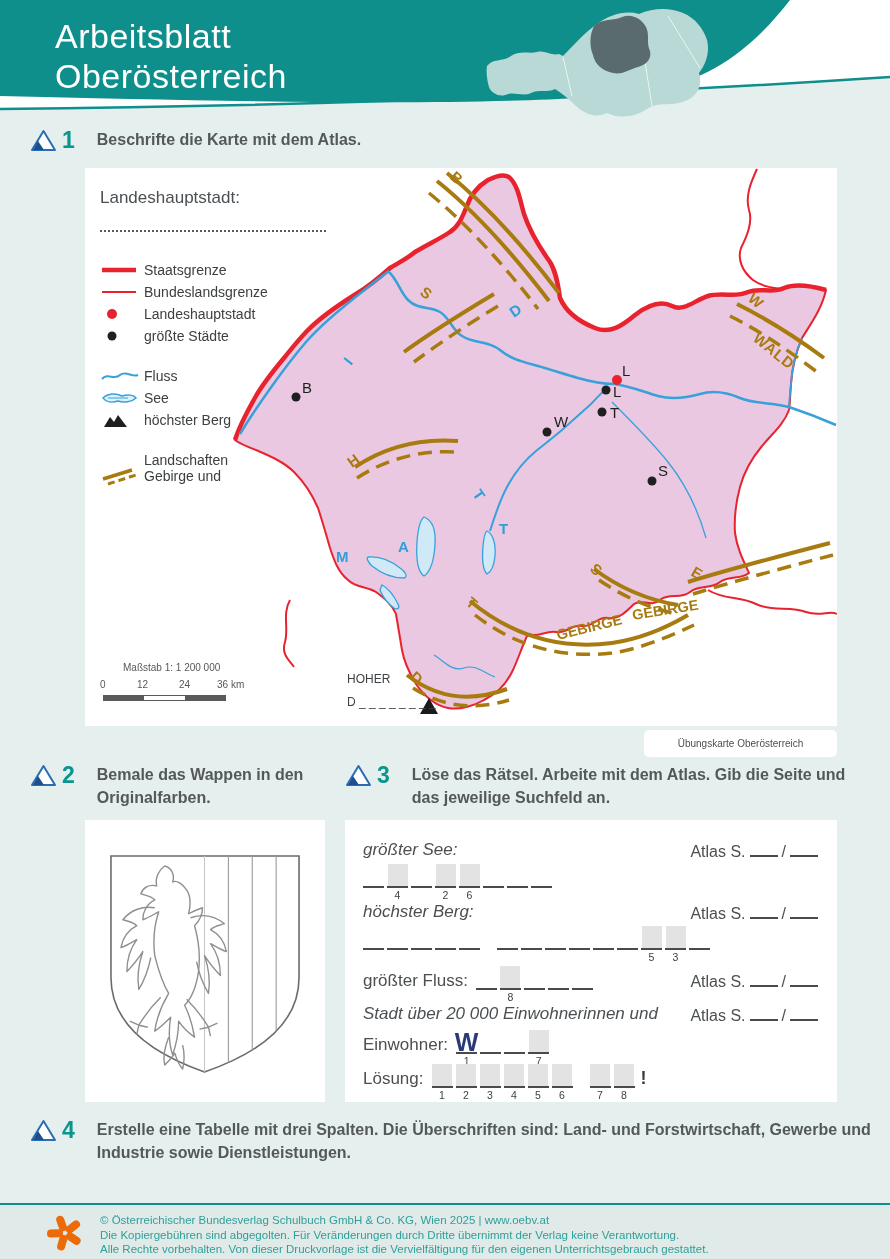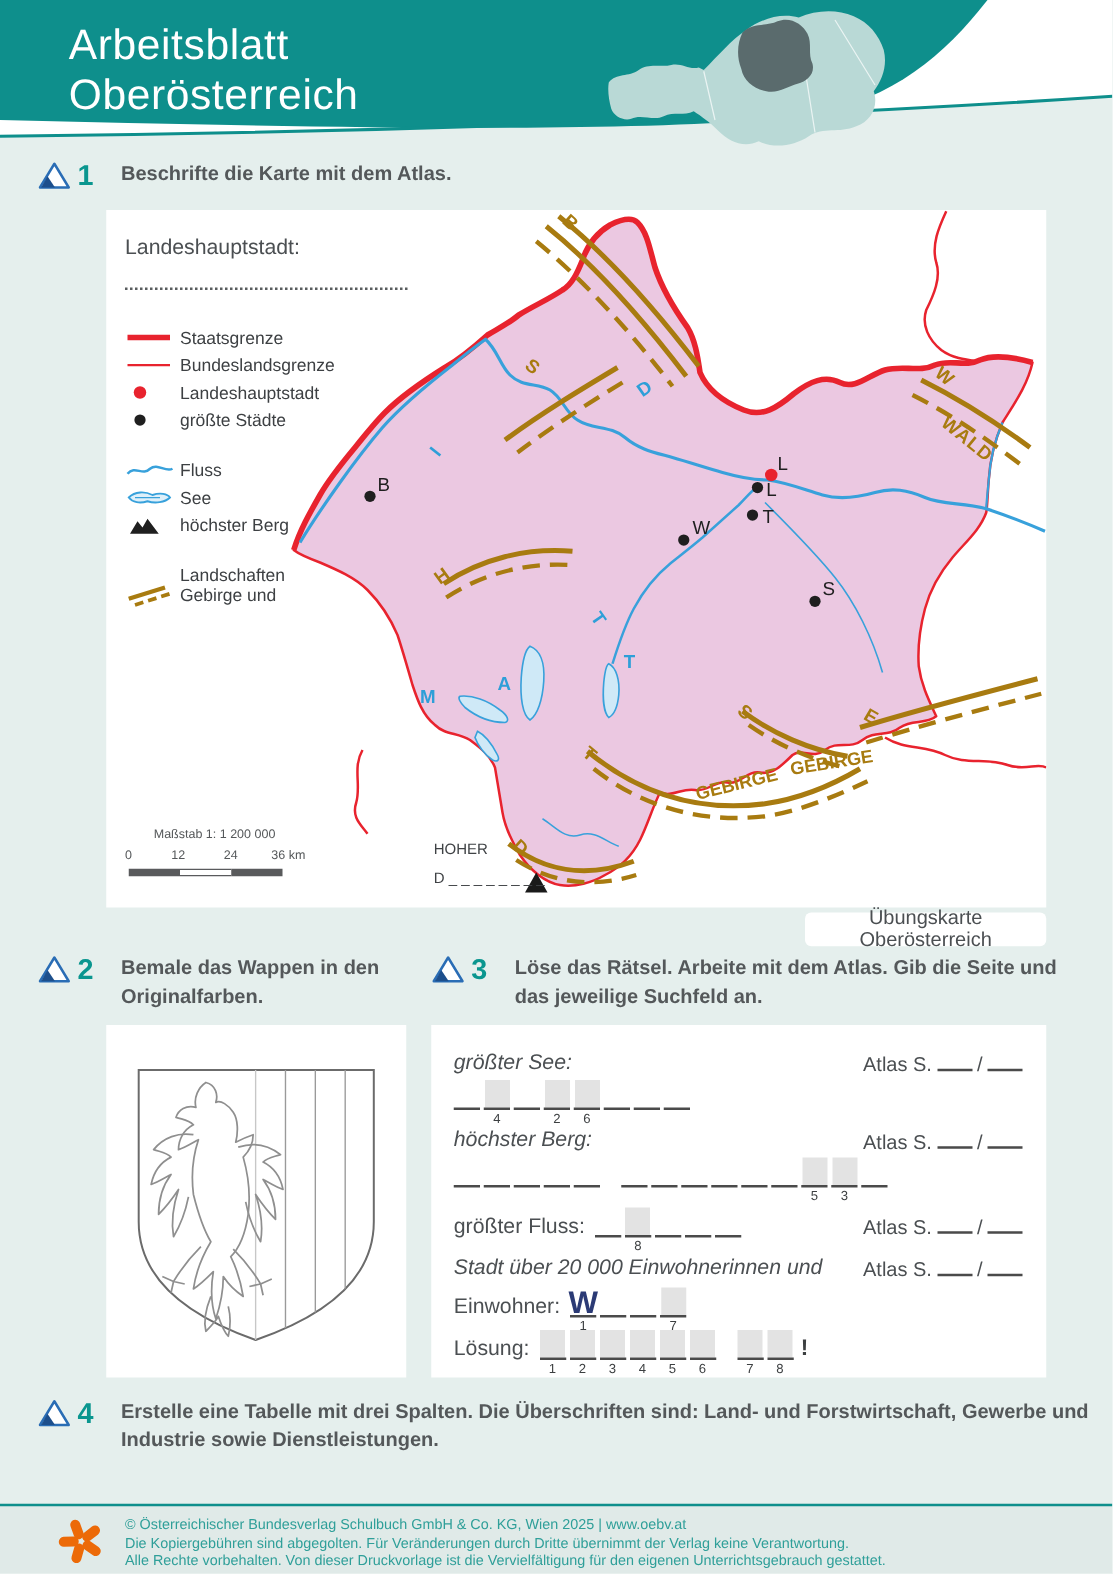--- a/index.html
+++ b/index.html
@@ -29,21 +29,21 @@
   .llab{font-size:14px;color:#3d4043;white-space:nowrap;}
   .scale{position:absolute;left:10px;top:494px;width:160px;height:50px;font-size:10px;color:#55585a;}
   .scale .stitle{position:absolute;left:28px;top:0;}
   .scale .stick{position:absolute;top:17px;}
   .sbar{position:absolute;left:8px;top:33px;width:123px;height:6px;display:flex;}
   .sseg{width:41px;height:6px;}
   .sdark{background:#595a5c;}
   .slight{background:#fff;border-top:1px solid #595a5c;border-bottom:1px solid #595a5c;height:4px;}
   .hoher{position:absolute;left:218px;top:500px;font-size:12px;color:#3f4245;line-height:23px;margin-left:44px;}
   .caption{position:absolute;left:644px;top:730px;width:193px;height:27px;background:#fff;border-radius:5px;
-           display:flex;align-items:center;justify-content:center;font-size:16px;color:#4b4f52;text-align:center;}
+           display:flex;align-items:center;justify-content:center;font-size:10px;color:#4b4f52;}
 
   
   .wapbox{position:absolute;left:85px;top:820px;width:240px;height:282px;background:#fff;}
 
   
   .riddle{position:absolute;left:345px;top:820px;width:492px;height:282px;background:#fff;}
   .rlab{position:absolute;font-size:17px;color:#4b4f52;white-space:nowrap;font-style:italic;}
   .atlas{position:absolute;right:19px;display:flex;align-items:baseline;gap:4px;font-size:16px;color:#4b4f52;}
   .uline{display:inline-block;width:28px;height:13px;border-bottom:2px solid #4a4a4a;}
   .cellrow{position:absolute;display:flex;align-items:flex-end;}

